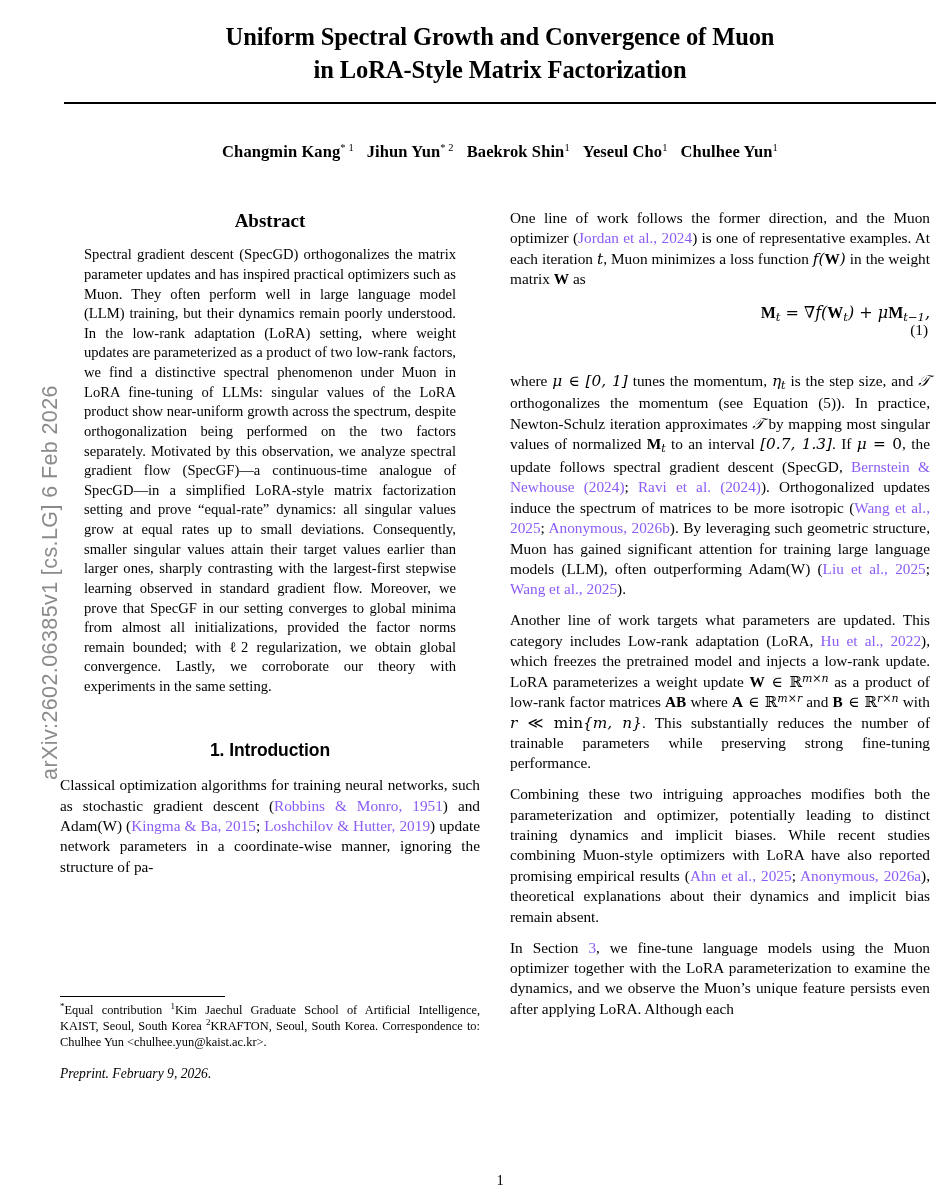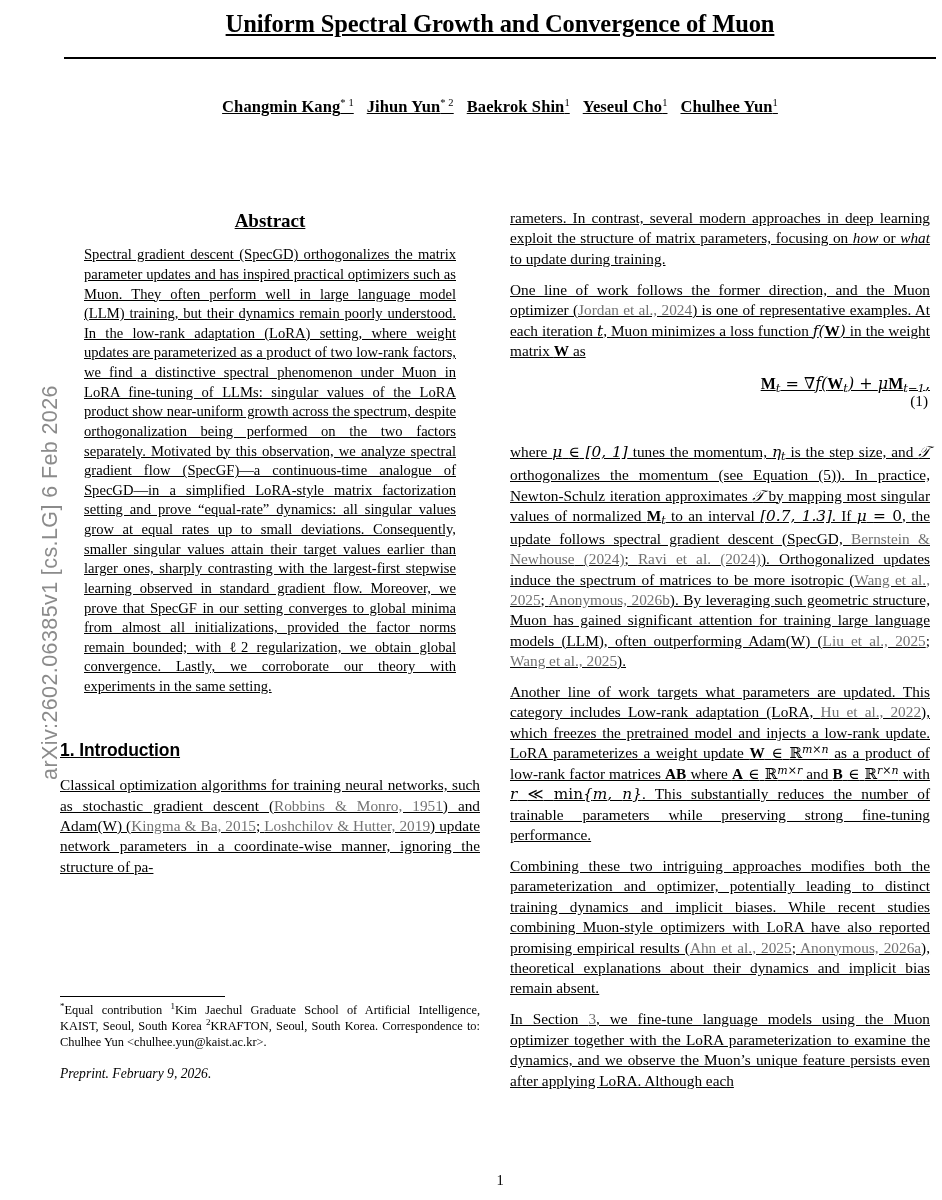--- a/index.html
+++ b/index.html
@@ -43,22 +43,21 @@
   #page {
     position: absolute;
     left: 58px;
     top: 0px;
     width: 884px;
     height: 1200px;
   }
 
   
   #title-block {
-    padding-top: 8px;
-    text-decoration: underline;
+    padding-top: 21px;
   }
   #paper-title {
     text-align: center;
     font-family: "Liberation Serif", "DejaVu Serif", serif;
     font-weight: bold;
     font-size: 24.5px;
     line-height: 1.33;
     letter-spacing: -0.1px;
     margin: 0 40px;
   }
@@ -94,21 +93,20 @@
     width: 884px;
     height: 960px;
   }
   .column {
     position: absolute;
     top: 0;
     width: 420px;
     font-size: 15.3px;
     line-height: 1.335;
     text-align: justify;
-    text-decoration: underline;
   }
   #col-left  { left: 2px; }
   #col-right { left: 452px; }
 
   .col-inner { position: relative; }
 
   h2.section-head {
     font-family: "Liberation Sans", "DejaVu Sans", sans-serif;
     font-weight: bold;
     font-size: 17.5px;
@@ -133,21 +131,21 @@
     hyphens: auto;
   }
 
   p.para {
     margin: 0 0 10.5px 0;
     text-align: justify;
     hyphens: auto;
   }
   p.para.tight { margin-bottom: 9px; }
 
-  .cite { color: #737373; }
+  .cite { color: #8b5cf6; }
   .it { font-style: italic; }
 
   
   .math {
     font-family: "DejaVu Serif", "Liberation Serif", serif;
     font-style: italic;
     white-space: nowrap;
   }
   .math .up { font-style: normal; }
   .mbf {
@@ -230,47 +228,47 @@
 
 <div id="arxiv-stamp">
   <div class="stamp-text">arXiv:2602.06385v1  [cs.LG]  6 Feb 2026</div>
 </div>
 
 <div id="page">
 
   <div id="title-block">
     <div id="paper-title">
       <span>Uniform Spectral Growth and Convergence of Muon</span>
+      <span class="line2">in LoRA-Style Matrix Factorization</span>
     </div>
     <hr class="rule-thick">
 
     <div id="author-line">
       <span class="author"><span>Changmin Kang</span><sup class="mark">* 1</sup></span><span class="sep"></span><span class="author"><span>Jihun Yun</span><sup class="mark">* 2</sup></span><span class="sep"></span><span class="author"><span>Baekrok Shin</span><sup class="mark">1</sup></span><span class="sep"></span><span class="author"><span>Yeseul Cho</span><sup class="mark">1</sup></span><span class="sep"></span><span class="author"><span>Chulhee Yun</span><sup class="mark">1</sup></span>
     </div>
   </div>
 
   <div id="columns">
 
     <div class="column" id="col-left">
       <div class="col-inner">
 
         <div id="abstract-head">Abstract</div>
         <div id="abstract-body">Spectral gradient descent (SpecGD) orthogonalizes the matrix parameter updates and has inspired practical optimizers such as Muon. They often perform well in large language model (LLM) training, but their dynamics remain poorly understood. In the low-rank adaptation (LoRA) setting, where weight updates are parameterized as a product of two low-rank factors, we find a distinctive spectral phenomenon under Muon in LoRA fine-tuning of LLMs: singular values of the LoRA product show near-uniform growth across the spectrum, despite orthogonalization being performed on the two factors separately. Motivated by this observation, we analyze spectral gradient flow (SpecGF)—a continuous-time analogue of SpecGD—in a simplified LoRA-style matrix factorization setting and prove “equal-rate” dynamics: all singular values grow at equal rates up to small deviations. Consequently, smaller singular values attain their target values earlier than larger ones, sharply contrasting with the largest-first stepwise learning observed in standard gradient flow. Moreover, we prove that SpecGF in our setting converges to global minima from almost all initializations, provided the factor norms remain bounded; with ℓ2 regularization, we obtain global convergence. Lastly, we corroborate our theory with experiments in the same setting.</div>
 
-        <h2 class="section-head" style="margin-top:42px;">1. Introduction</h2>
+        <h2 class="section-head" style="margin-top:42px;text-align:center;">1. Introduction</h2>
 
         <p class="para"><span>Classical optimization algorithms for training neural networks, such as stochastic gradient descent (</span><span class="cite">Robbins &amp; Monro, 1951</span><span>) and Adam(W) (</span><span class="cite">Kingma &amp; Ba, 2015</span><span>; </span><span class="cite">Loshchilov &amp; Hutter, 2019</span><span>) update network parameters in a coordinate-wise manner, ignoring the structure of pa-</span></p>
 
       </div>
     </div>
 
     <div class="column" id="col-right">
       <div class="col-inner">
 
-        <p class="para"><span>rameters. In contrast, several modern approaches in deep learning exploit the structure of matrix parameters, focusing on </span><span class="it">how</span><span> or </span><span class="it">what</span><span> to update during training.</span></p>
 
         <p class="para tight"><span>One line of work follows the former direction, and the Muon optimizer (</span><span class="cite">Jordan et al., 2024</span><span>) is one of representative examples. At each iteration </span><span class="math">t</span><span>, Muon minimizes a loss function </span><span class="math"><span class="it">f</span>(<span class="mbf">W</span>)</span><span> in the weight matrix </span><span class="mbf">W</span><span> as</span></p>
 
         <div id="equation-block">
           <div class="eq-lines">
             <div class="eq-row">
               <span class="math"><span class="mbf">M</span><span class="sub">t</span> = ∇<span class="it">f</span>(<span class="mbf">W</span><span class="sub">t</span>) + <span class="it">μ</span><span class="mbf">M</span><span class="sub">t−1</span>,</span>
             </div>
           </div>
           <div class="eq-number">(1)</div>

